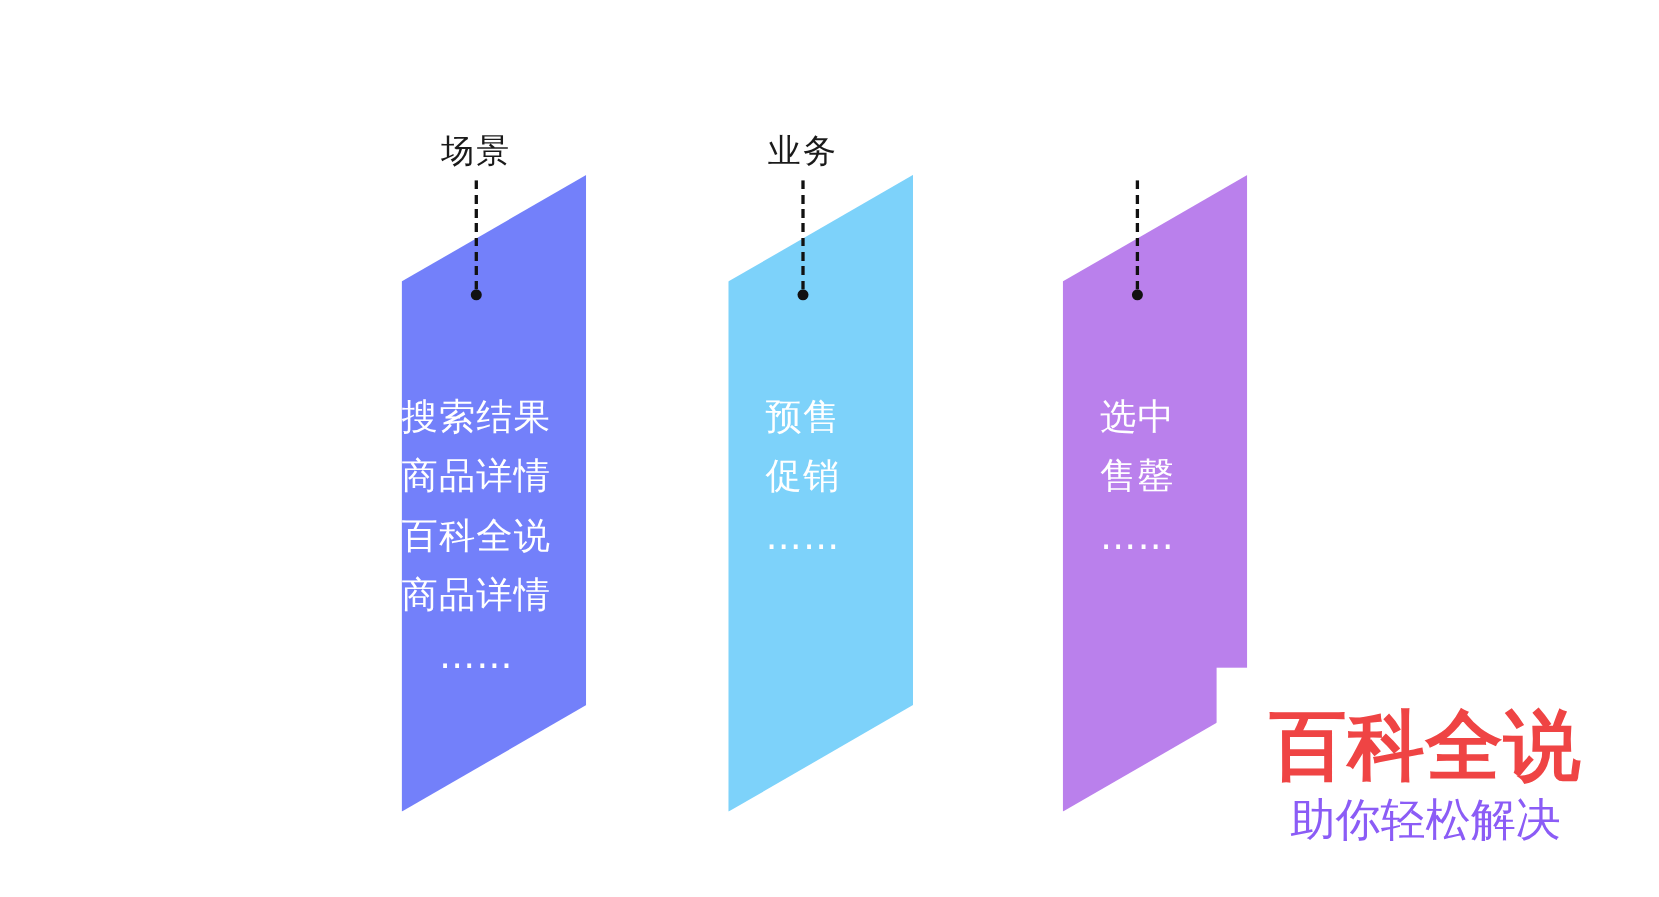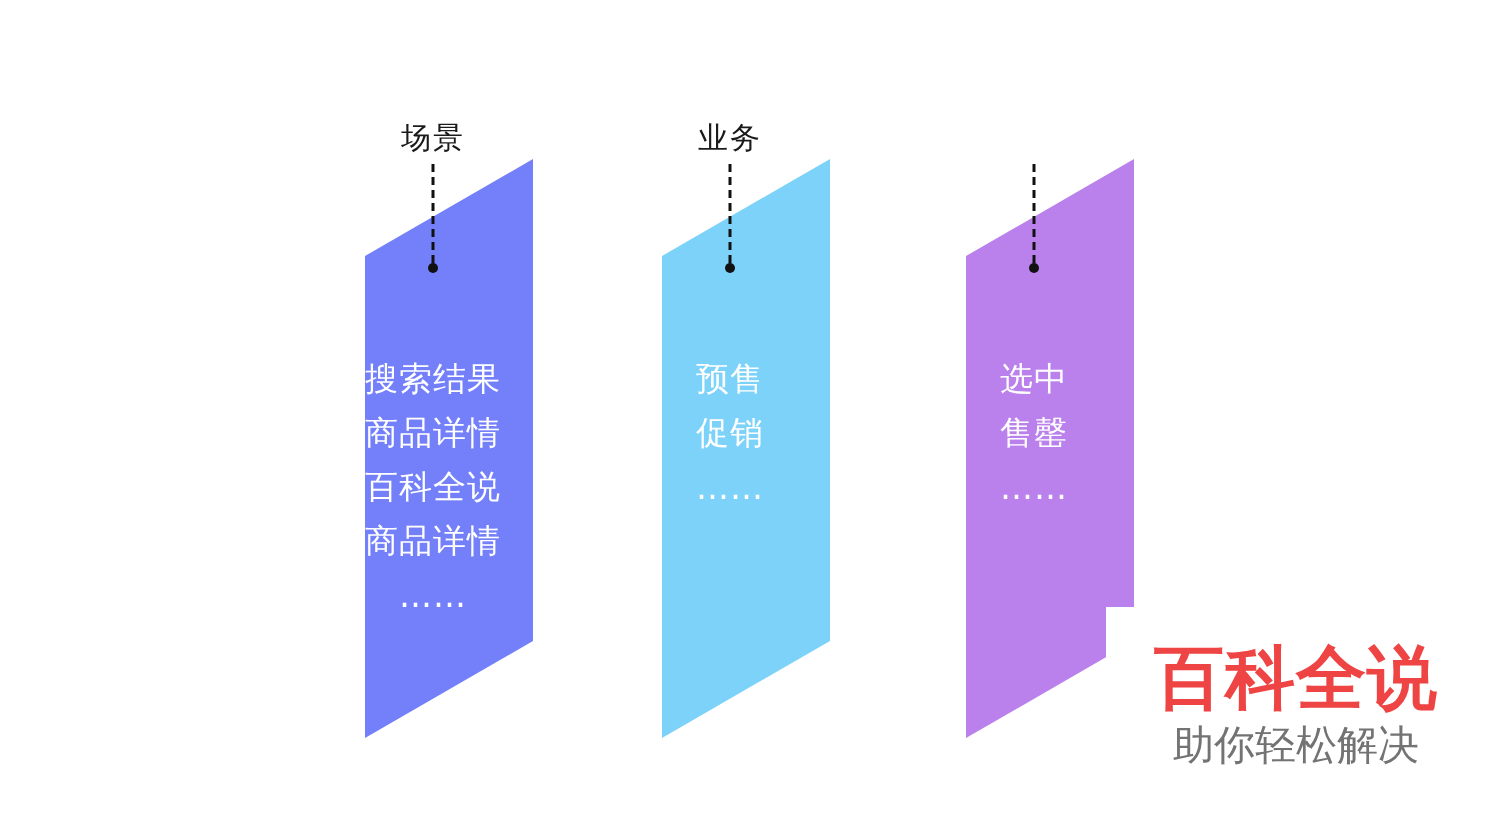--- a/index.html
+++ b/index.html
@@ -155,17 +155,17 @@
     <div class="panel-items">
       <div class="panel-item">选中</div>
       <div class="panel-item">售罄</div>
       <div class="panel-item">……</div>
     </div>
   </div>
 
   <div class="watermark-box" style="background-color: rgb(255, 255, 255);">
     <div class="watermark-inner">
       <div class="watermark-title" style="color: #ef4444;">百科全说</div>
-      <div class="watermark-subtitle" style="color: #737373;">助你轻松解决</div>
+      <div class="watermark-subtitle" style="color: #8b5cf6;">助你轻松解决</div>
     </div>
   </div>
 
 </div>
 
 </body></html>

